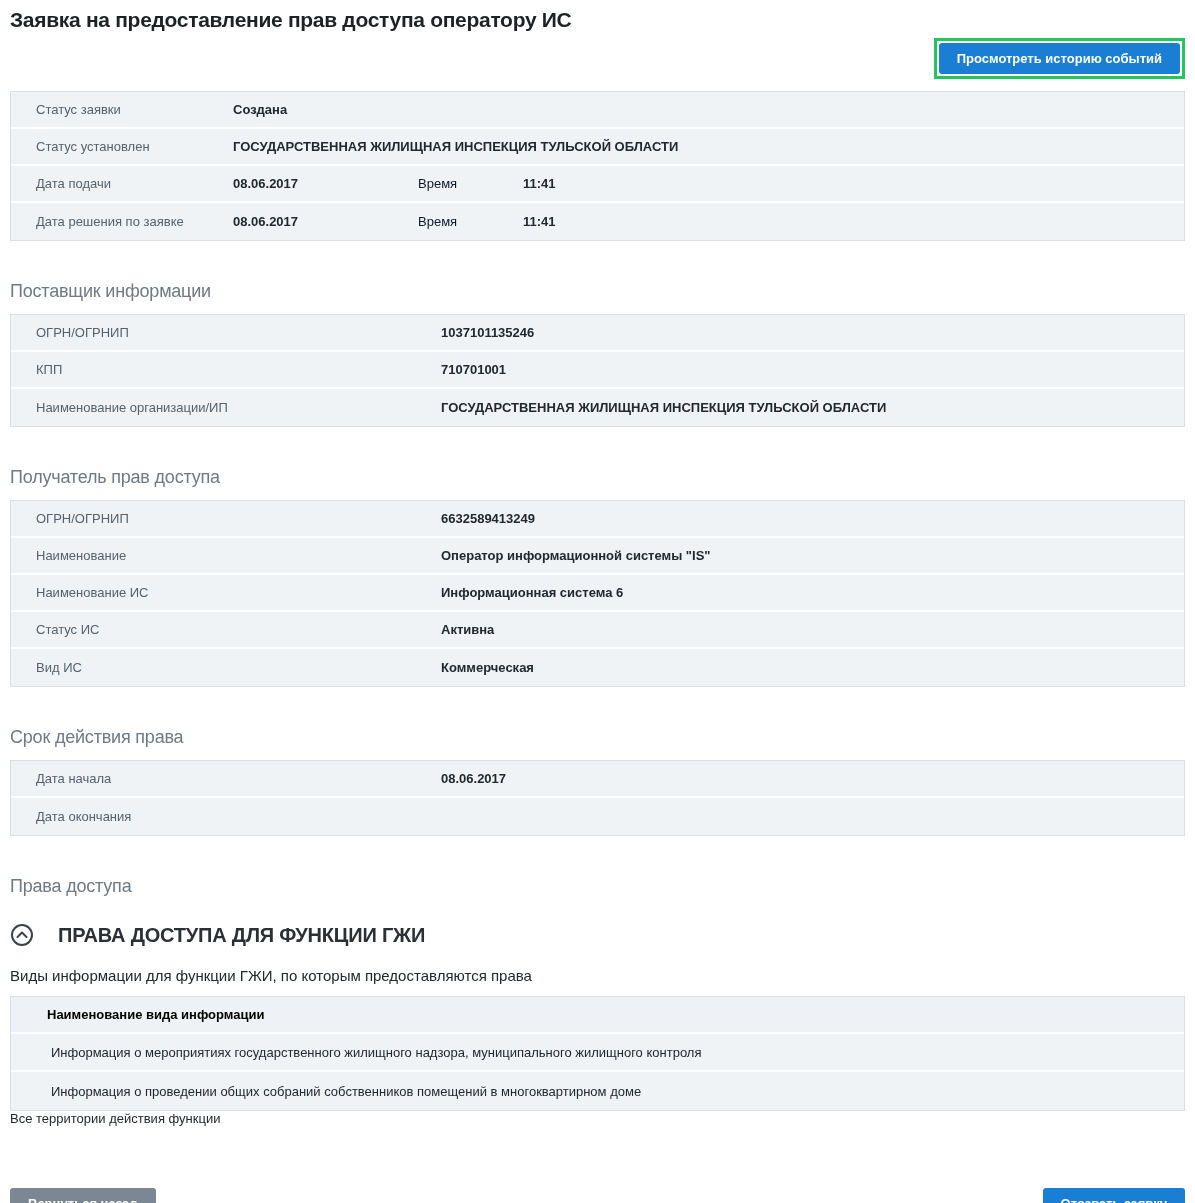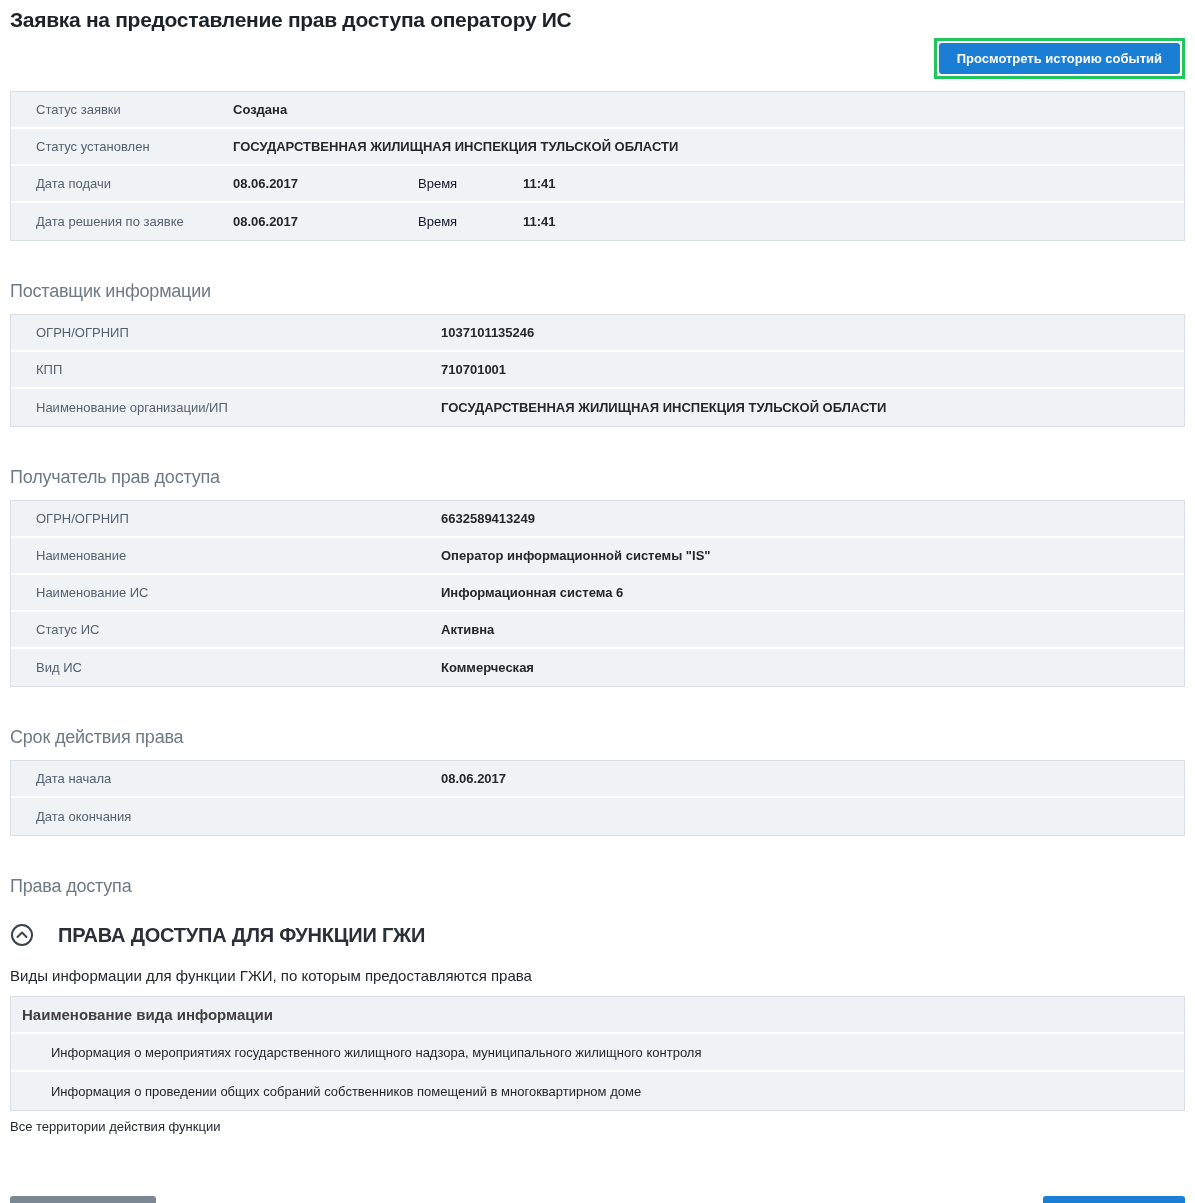--- a/index.html
+++ b/index.html
@@ -114,41 +114,41 @@
   .list-table {
     border: 1px solid #d9dfe5;
     background: #ffffff;
   }
   .list-header {
     display: flex;
     align-items: center;
     min-height: 37px;
     background: #eef1f5;
     border-bottom: 2px solid #ffffff;
-    font-size: 15px;
-    font-weight: bold;
-    color: #404040;
-    padding-left: 11px;
+    font-size: 13px;
+    font-weight: bold;
+    color: #000000;
+    padding-left: 36px;
   }
   .list-row {
     display: flex;
     align-items: center;
     min-height: 38px;
     background: #f0f3f6;
     border-bottom: 2px solid #ffffff;
     font-size: 13px;
     color: #23282d;
     padding-left: 40px;
   }
   .list-row:last-child { border-bottom: none; }
 
   .territory-note {
     font-size: 13px;
     color: #23282d;
-    margin-top: 8px;
+    margin-top: 0;
   }
 
   .footer-actions {
     display: flex;
     justify-content: space-between;
     align-items: center;
     margin-top: 62px;
   }
 </style>
 </head>

